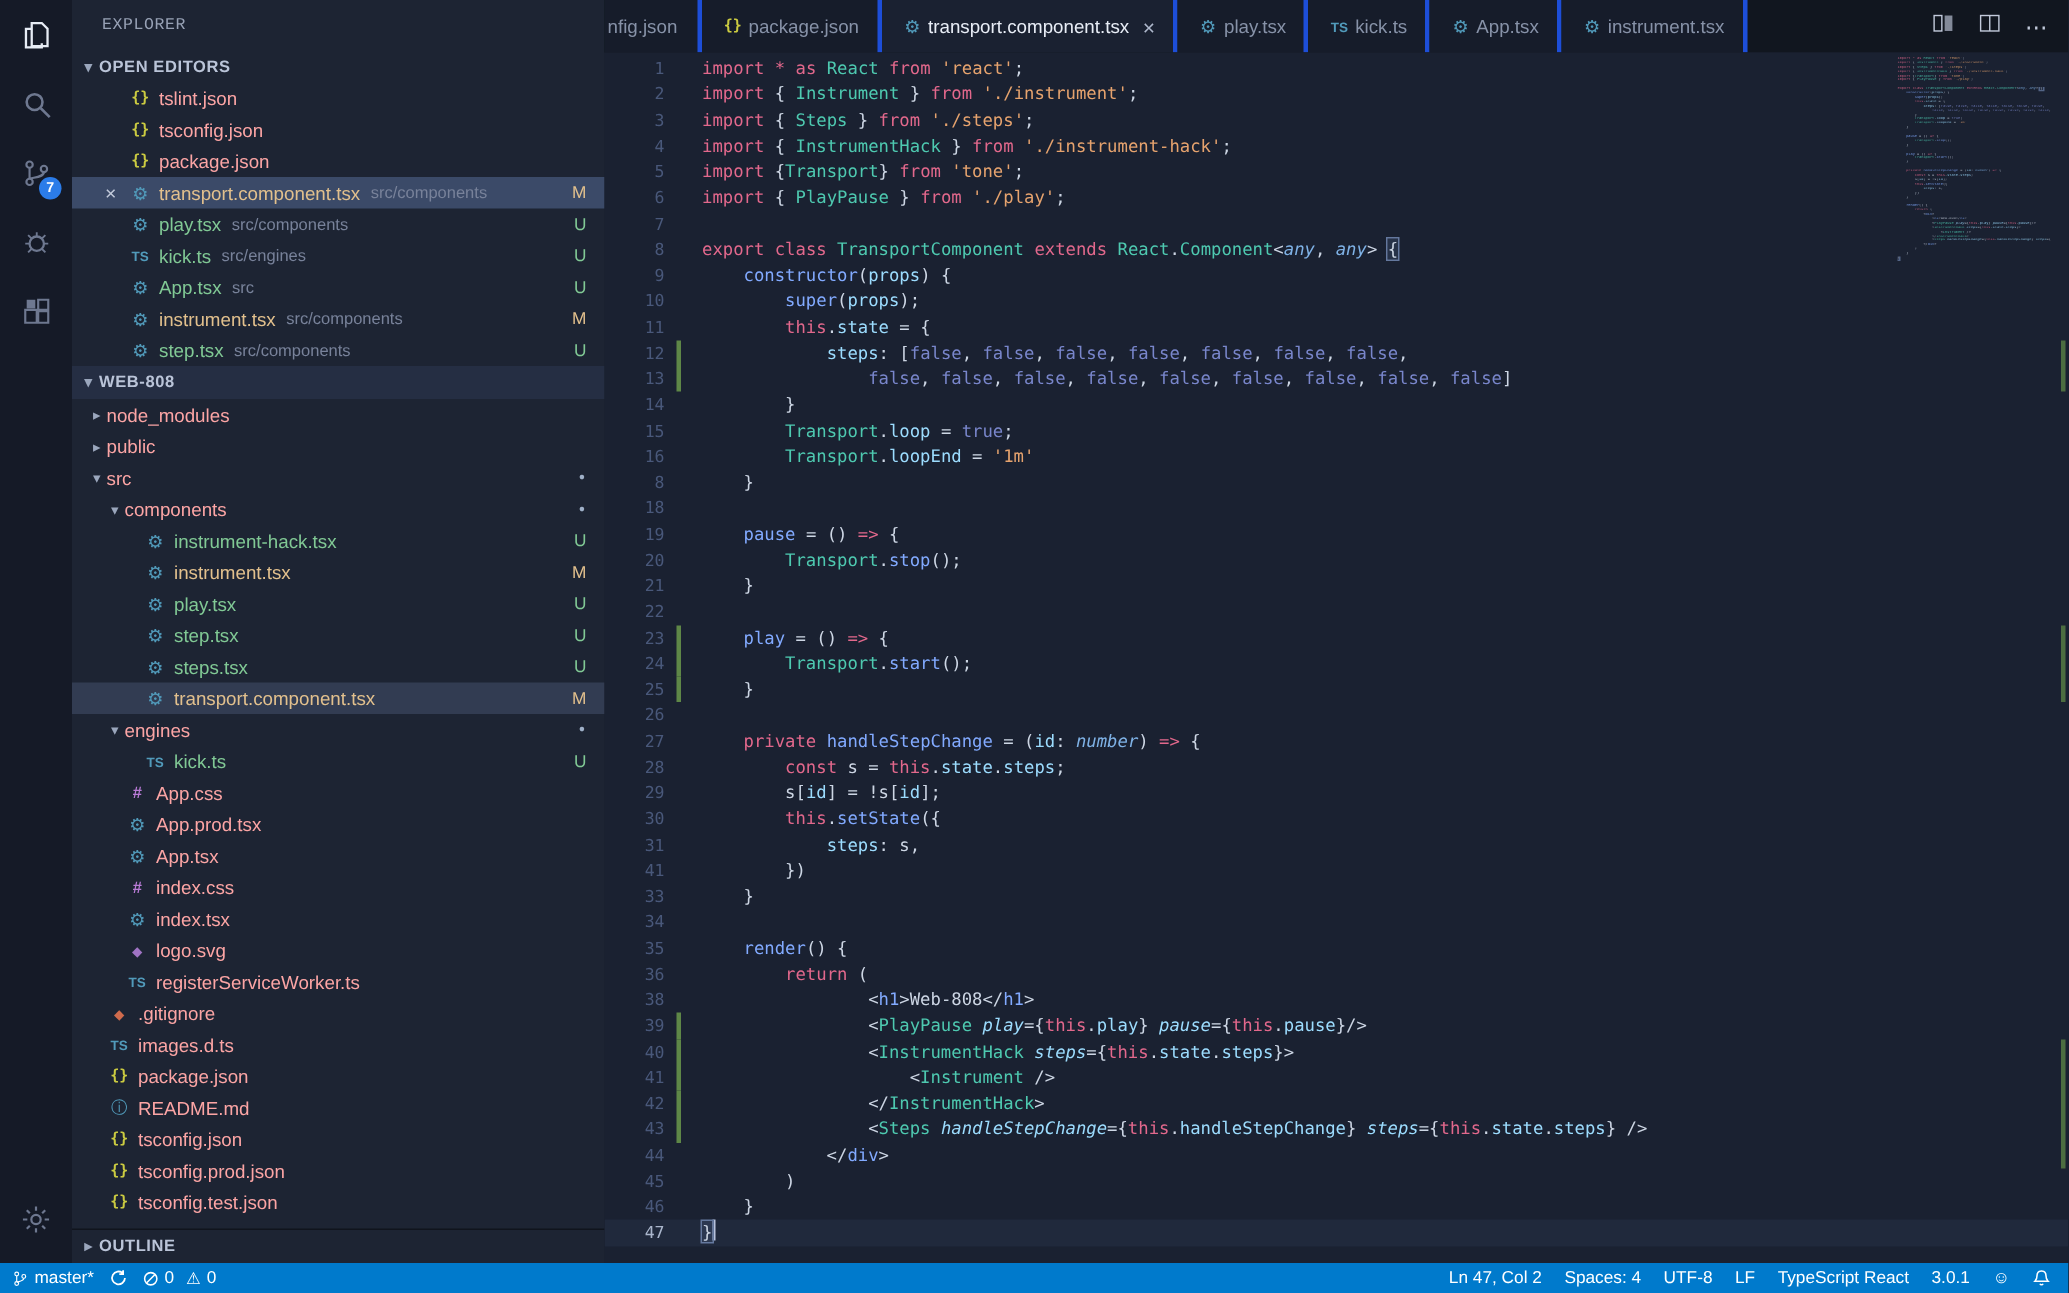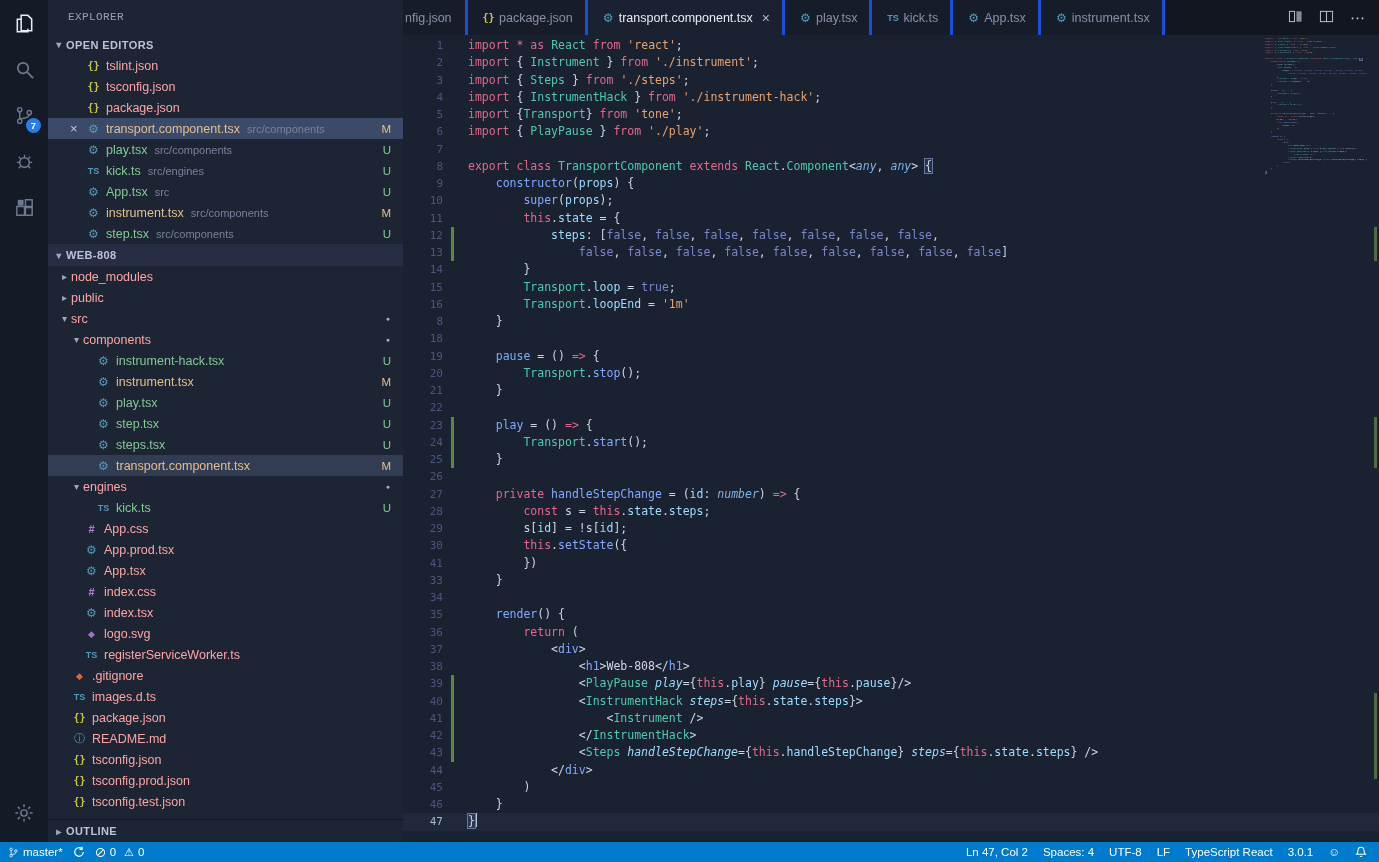--- a/index.html
+++ b/index.html
@@ -468,26 +468,26 @@
           <div class="code-line"><span class="ln">21</span><span class="chgbar"></span><span class="code"><span class="tk-d">    }</span></span></div>
           <div class="code-line"><span class="ln">22</span><span class="chgbar"></span><span class="code"></span></div>
           <div class="code-line"><span class="ln">23</span><span class="chgbar on"></span><span class="code"><span class="tk-d">    </span><span class="tk-f">play</span><span class="tk-d"> = () </span><span class="tk-k">=&gt;</span><span class="tk-d"> {</span></span></div>
           <div class="code-line"><span class="ln">24</span><span class="chgbar on"></span><span class="code"><span class="tk-d">        </span><span class="tk-c">Transport</span><span class="tk-d">.</span><span class="tk-f">start</span><span class="tk-d">();</span></span></div>
           <div class="code-line"><span class="ln">25</span><span class="chgbar on"></span><span class="code"><span class="tk-d">    }</span></span></div>
           <div class="code-line"><span class="ln">26</span><span class="chgbar"></span><span class="code"></span></div>
           <div class="code-line"><span class="ln">27</span><span class="chgbar"></span><span class="code"><span class="tk-d">    </span><span class="tk-k">private</span><span class="tk-d"> </span><span class="tk-f">handleStepChange</span><span class="tk-d"> = (</span><span class="tk-p">id</span><span class="tk-d">: </span><span class="tk-t">number</span><span class="tk-d">) </span><span class="tk-k">=&gt;</span><span class="tk-d"> {</span></span></div>
           <div class="code-line"><span class="ln">28</span><span class="chgbar"></span><span class="code"><span class="tk-d">        </span><span class="tk-k">const</span><span class="tk-d"> s = </span><span class="tk-k">this</span><span class="tk-d">.</span><span class="tk-p">state</span><span class="tk-d">.</span><span class="tk-p">steps</span><span class="tk-d">;</span></span></div>
           <div class="code-line"><span class="ln">29</span><span class="chgbar"></span><span class="code"><span class="tk-d">        s[</span><span class="tk-p">id</span><span class="tk-d">] = !s[</span><span class="tk-p">id</span><span class="tk-d">];</span></span></div>
           <div class="code-line"><span class="ln">30</span><span class="chgbar"></span><span class="code"><span class="tk-d">        </span><span class="tk-k">this</span><span class="tk-d">.</span><span class="tk-f">setState</span><span class="tk-d">({</span></span></div>
+          <div class="code-line"><span class="ln">31</span><span class="chgbar"></span><span class="code"><span class="tk-d">            </span><span class="tk-p">steps</span><span class="tk-d">: s,</span></span></div>
           <div class="code-line"><span class="ln">41</span><span class="chgbar"></span><span class="code"><span class="tk-d">        })</span></span></div>
           <div class="code-line"><span class="ln">33</span><span class="chgbar"></span><span class="code"><span class="tk-d">    }</span></span></div>
           <div class="code-line"><span class="ln">34</span><span class="chgbar"></span><span class="code"></span></div>
           <div class="code-line"><span class="ln">35</span><span class="chgbar"></span><span class="code"><span class="tk-d">    </span><span class="tk-f">render</span><span class="tk-d">() {</span></span></div>
           <div class="code-line"><span class="ln">36</span><span class="chgbar"></span><span class="code"><span class="tk-d">        </span><span class="tk-k">return</span><span class="tk-d"> (</span></span></div>
-          <div class="code-line"><span class="ln">37</span><span class="chgbar"></span><span class="code"><span class="tk-d">            &lt;</span><span class="tk-g">div</span><span class="tk-d">&gt;</span></span></div>
           <div class="code-line"><span class="ln">38</span><span class="chgbar"></span><span class="code"><span class="tk-d">                &lt;</span><span class="tk-g">h1</span><span class="tk-d">&gt;Web-808&lt;/</span><span class="tk-g">h1</span><span class="tk-d">&gt;</span></span></div>
           <div class="code-line"><span class="ln">39</span><span class="chgbar on"></span><span class="code"><span class="tk-d">                &lt;</span><span class="tk-c">PlayPause</span><span class="tk-d"> </span><span class="tk-a">play</span><span class="tk-d">={</span><span class="tk-k">this</span><span class="tk-d">.</span><span class="tk-p">play</span><span class="tk-d">} </span><span class="tk-a">pause</span><span class="tk-d">={</span><span class="tk-k">this</span><span class="tk-d">.</span><span class="tk-p">pause</span><span class="tk-d">}/&gt;</span></span></div>
           <div class="code-line"><span class="ln">40</span><span class="chgbar on"></span><span class="code"><span class="tk-d">                &lt;</span><span class="tk-c">InstrumentHack</span><span class="tk-d"> </span><span class="tk-a">steps</span><span class="tk-d">={</span><span class="tk-k">this</span><span class="tk-d">.</span><span class="tk-p">state</span><span class="tk-d">.</span><span class="tk-p">steps</span><span class="tk-d">}&gt;</span></span></div>
           <div class="code-line"><span class="ln">41</span><span class="chgbar on"></span><span class="code"><span class="tk-d">                    &lt;</span><span class="tk-c">Instrument</span><span class="tk-d"> /&gt;</span></span></div>
           <div class="code-line"><span class="ln">42</span><span class="chgbar on"></span><span class="code"><span class="tk-d">                &lt;/</span><span class="tk-c">InstrumentHack</span><span class="tk-d">&gt;</span></span></div>
           <div class="code-line"><span class="ln">43</span><span class="chgbar on"></span><span class="code"><span class="tk-d">                &lt;</span><span class="tk-c">Steps</span><span class="tk-d"> </span><span class="tk-a">handleStepChange</span><span class="tk-d">={</span><span class="tk-k">this</span><span class="tk-d">.</span><span class="tk-p">handleStepChange</span><span class="tk-d">} </span><span class="tk-a">steps</span><span class="tk-d">={</span><span class="tk-k">this</span><span class="tk-d">.</span><span class="tk-p">state</span><span class="tk-d">.</span><span class="tk-p">steps</span><span class="tk-d">} /&gt;</span></span></div>
           <div class="code-line"><span class="ln">44</span><span class="chgbar"></span><span class="code"><span class="tk-d">            &lt;/</span><span class="tk-g">div</span><span class="tk-d">&gt;</span></span></div>
           <div class="code-line"><span class="ln">45</span><span class="chgbar"></span><span class="code"><span class="tk-d">        )</span></span></div>
           <div class="code-line"><span class="ln">46</span><span class="chgbar"></span><span class="code"><span class="tk-d">    }</span></span></div>
           <div class="code-line current"><span class="ln active">47</span><span class="chgbar"></span><span class="code"><span class="tk-m">}</span><span class="cursor"></span></span></div>

